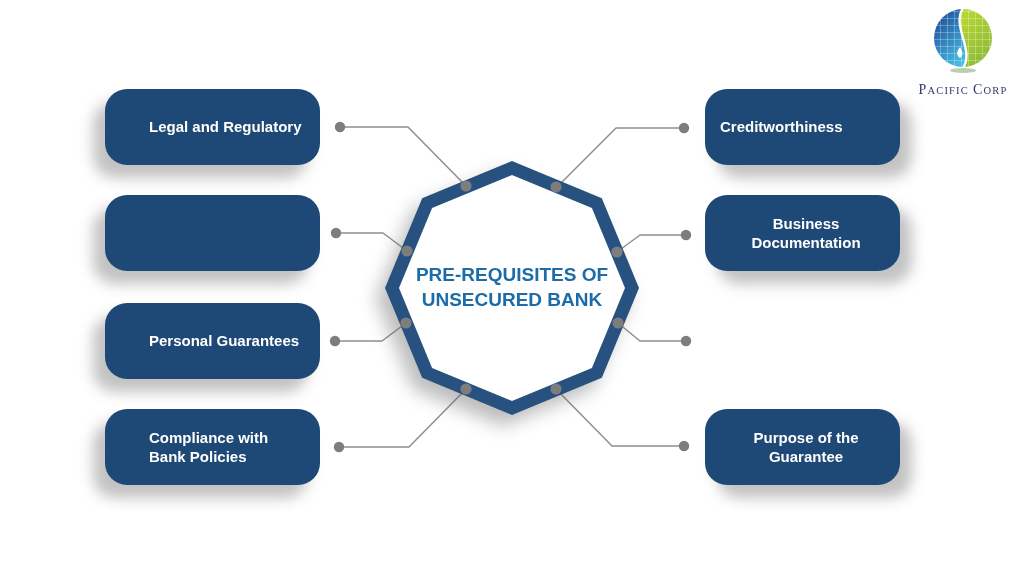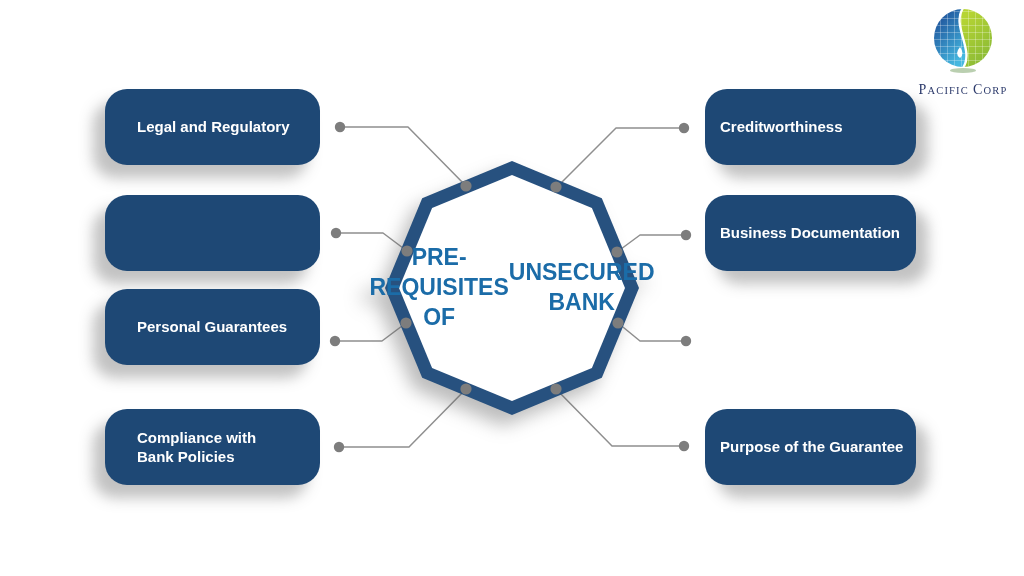--- a/index.html
+++ b/index.html
@@ -11,39 +11,39 @@
   .lines{z-index:1;}
   .dots{z-index:4;}
 
   
   .node{
     position:absolute;width:215px;height:76px;background:#1E4875;
     border-radius:22px;display:flex;align-items:center;z-index:2;
     color:#ffffff;font-weight:bold;font-size:15px;line-height:1.3;
   }
   .node.left{left:105px;box-shadow:-12px 13px 14px rgba(95,95,95,0.38);}
-  .node.right{left:705px;width:211px;box-shadow:12px 13px 14px rgba(95,95,95,0.38);}
-  .node.left  .node-label{padding-left:32px;padding-right:12px;}
+  .node.right{left:705px;width:195px;box-shadow:12px 13px 14px rgba(95,95,95,0.38);text-align:center;}
+  .node.left  .node-label{padding-left:44px;padding-right:12px;}
   .node.right .node-label{padding-left:15px;padding-right:8px;}
   .node-label span{display:block;}
 
   
   .octagon{
     position:absolute;left:385px;top:161px;width:254px;height:254px;z-index:2;
     filter:drop-shadow(-9px 11px 9px rgba(95,95,95,0.42));
   }
   .oct-shape{
     clip-path:polygon(50% 0%,85.36% 14.64%,100% 50%,85.36% 85.36%,50% 100%,14.64% 85.36%,0% 50%,14.64% 14.64%);
   }
   .octagon-outer{position:absolute;inset:0;background:#27517F;}
   .octagon-inner{position:absolute;inset:14px;background:#ffffff;}
   .octagon-title{
-    position:absolute;inset:20px;display:flex;flex-direction:row;
+    position:absolute;inset:20px;display:flex;flex-direction:column;
     justify-content:center;align-items:center;text-align:center;
-    color:#1B6CA8;font-weight:bold;font-size:23px;line-height:1.3;z-index:3;
+    color:#1B6CA8;font-weight:bold;font-size:19px;line-height:1.3;z-index:3;
   }
 
   
   .logo{position:absolute;left:906px;top:4px;z-index:5;}
   .logo text{font-family:"Liberation Serif",serif;letter-spacing:1.2px;}
 </style>
 </head>
 <body>
 
 <div class="canvas">
@@ -63,21 +63,21 @@
 
   <div class="node left" style="top:89px">
     <div class="node-label">
       <span>Legal and Regulatory</span>
     </div>
   </div>
   <div class="node left" style="top:195px">
     <div class="node-label">
     </div>
   </div>
-  <div class="node left" style="top:289px">
+  <div class="node left" style="top:303px">
     <div class="node-label">
       <span>Personal Guarantees</span>
       <span></span>
     </div>
   </div>
   <div class="node left" style="top:409px">
     <div class="node-label">
       <span>Compliance with</span>
       <span>Bank Policies</span>
     </div>

